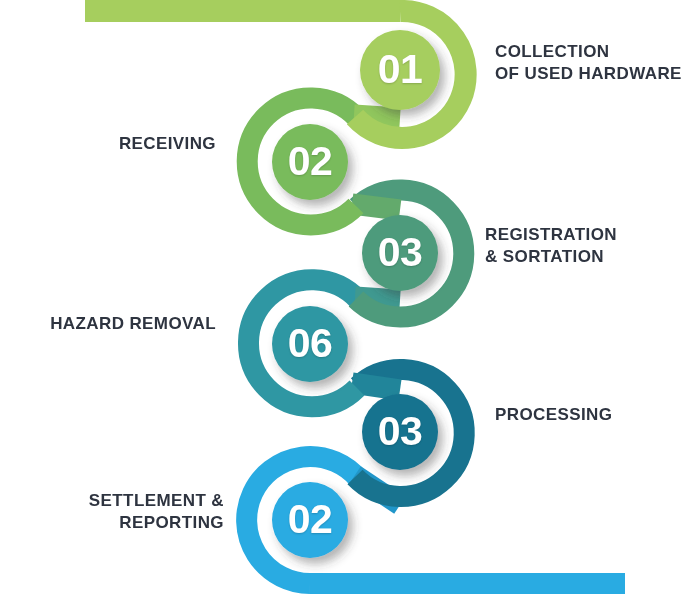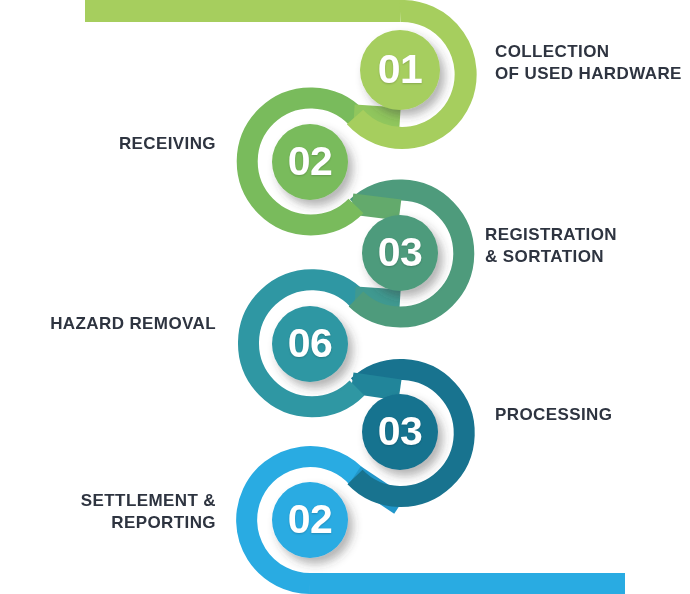--- a/index.html
+++ b/index.html
@@ -129,16 +129,16 @@
 
   <div class="step-label label-left" style="left:16px; top:133px; width:200px;">RECEIVING</div>
 
   <div class="step-label label-right" style="left:485px; top:224px; width:195px;">REGISTRATION
 &amp; SORTATION</div>
 
   <div class="step-label label-left" style="left:16px; top:313px; width:200px;text-align:right;">HAZARD REMOVAL</div>
 
   <div class="step-label label-right" style="left:495px; top:404px; width:195px;">PROCESSING</div>
 
-  <div class="step-label label-left" style="left:16px; top:490px; width:200px;">SETTLEMENT &amp;
+  <div class="step-label label-left" style="left:24px; top:490px; width:200px;">SETTLEMENT &amp;
 REPORTING</div>
 
 </div>
 
 </body></html>

